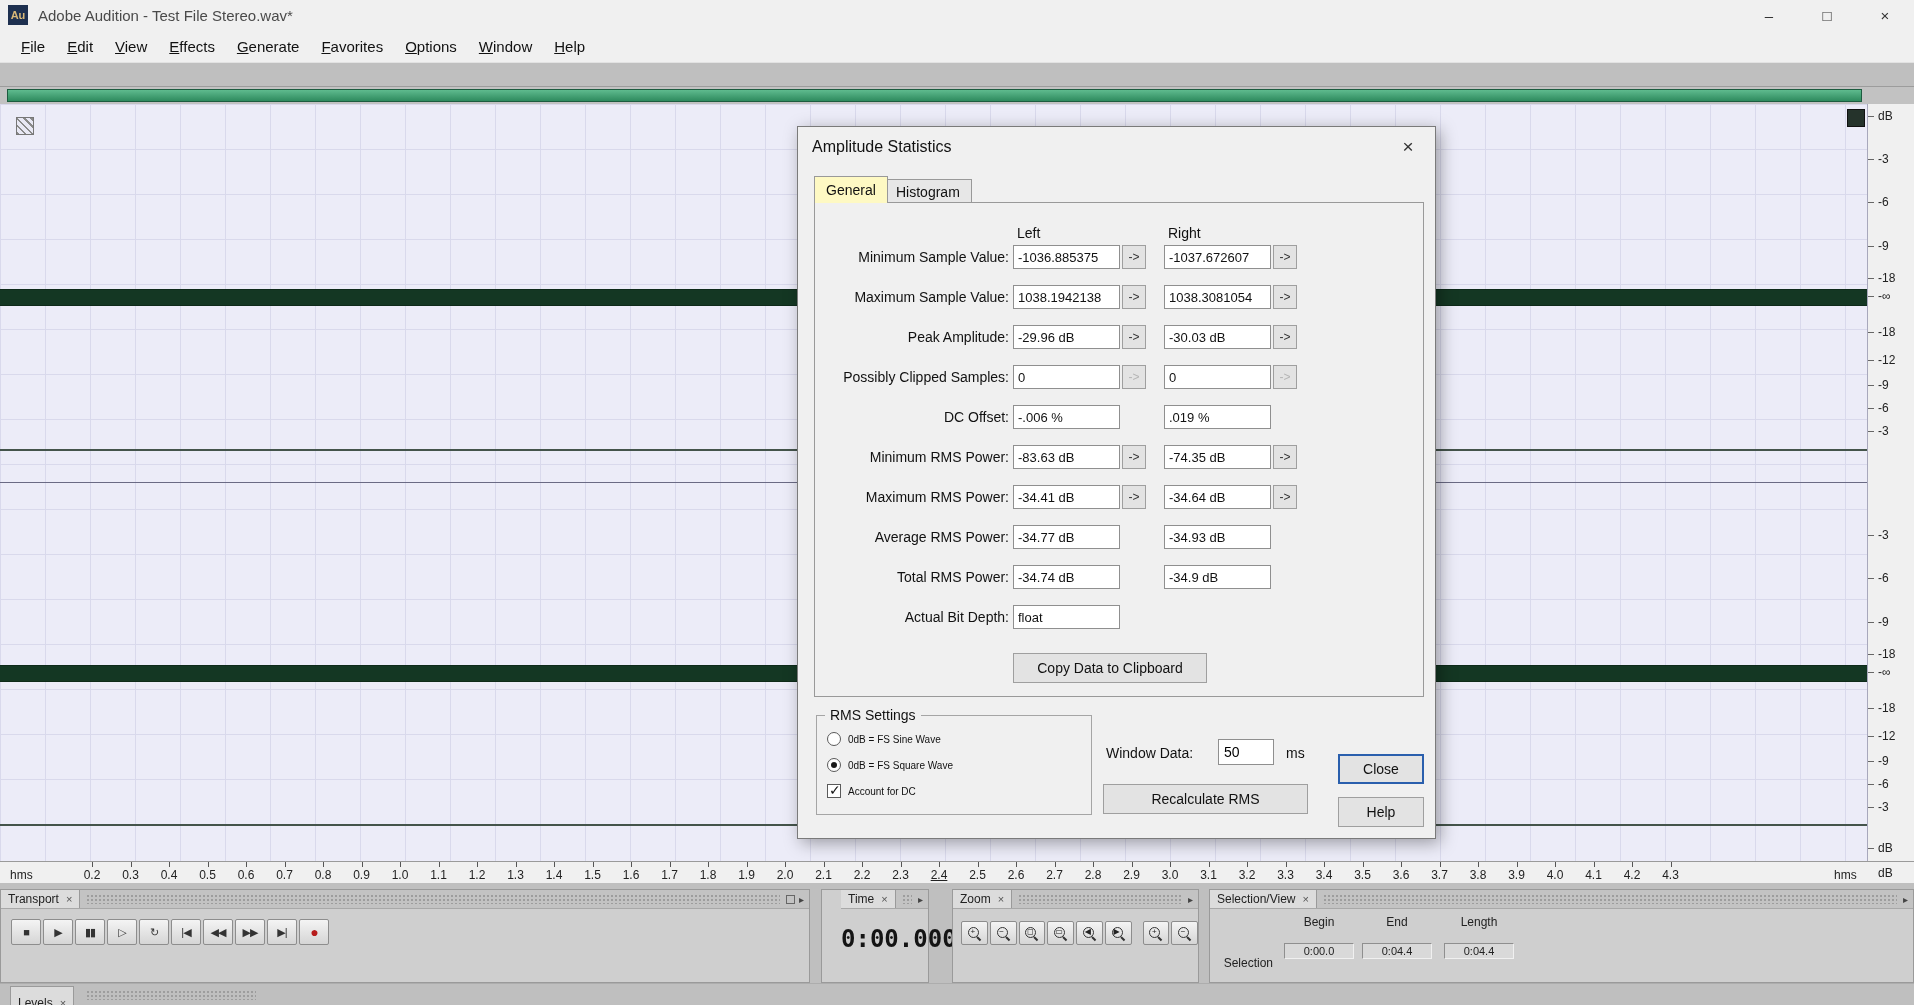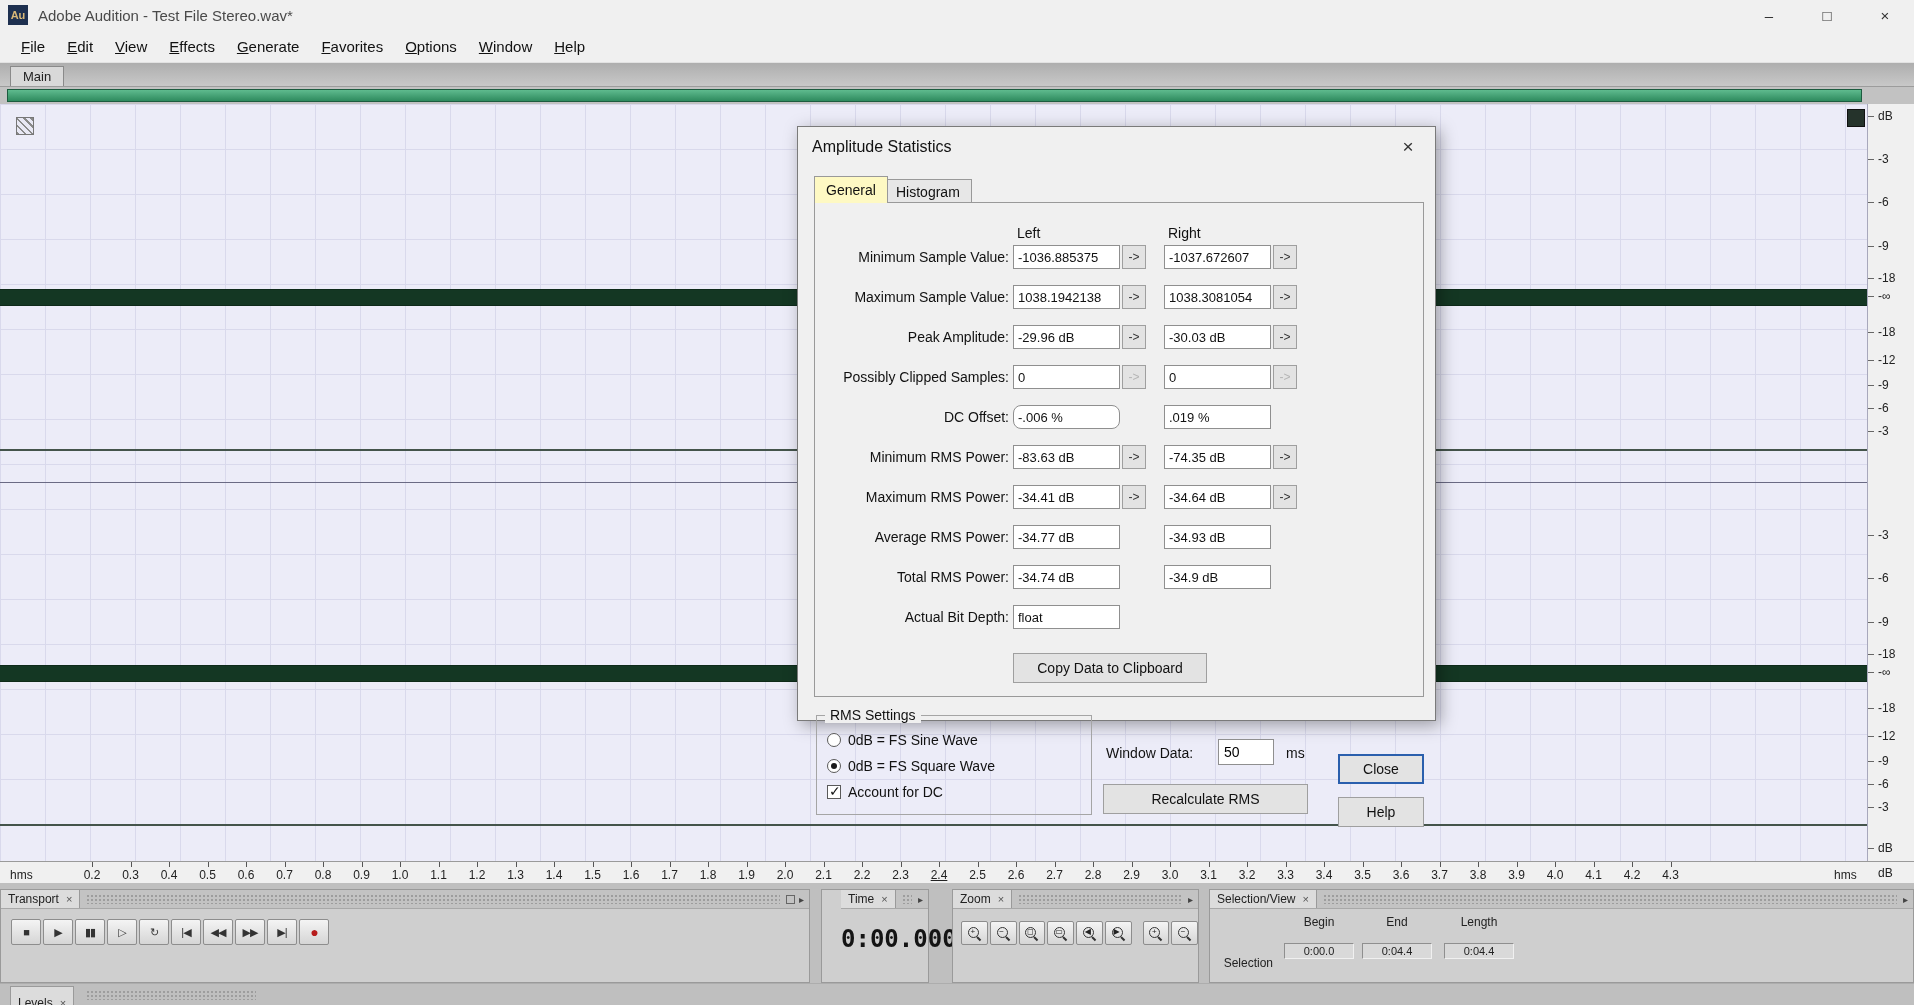--- a/index.html
+++ b/index.html
@@ -64,21 +64,21 @@
   #timeline { position:absolute; top:861px; left:0; width:1868px; height:22px; background:#f0f0f0;
               border-top:1px solid #9a9a9a; }
   .tl-label { position:absolute; top:6px; transform:translateX(-50%); font-size:12px; color:#222; }
   .tl-tick  { position:absolute; top:0; width:1px; height:5px; background:#555; }
   .tl-hms   { position:absolute; top:6px; font-size:12px; color:#222; }
   #ruler-corner { position:absolute; top:861px; left:1868px; width:46px; height:22px; background:#f0f0f0;
                   border-top:1px solid #9a9a9a; font-size:12px; color:#222;
                   display:flex; align-items:center; padding-left:10px; }
 
   
-  #dialog { position:absolute; left:797px; top:126px; width:639px; height:595px; background:#f0f0f0;
+  #dialog { position:absolute; left:797px; top:126px; width:639px; height:713px; background:#f0f0f0;
             border:1px solid #7a7a7a; box-shadow:4px 4px 16px rgba(0,0,0,.35); }
   #dialog-title-text { position:absolute; left:14px; top:11px; font-size:16px; color:#111; }
   #dialog-close { position:absolute; right:12px; top:6px; width:30px; height:28px; text-align:center;
                   line-height:28px; font-size:19px; color:#333; }
   .dlg-tab { position:absolute; font-size:14px; color:#111; display:flex; align-items:center;
              padding:0 11px; background:#fef9c3; border:1px solid #999; border-bottom:none; }
   #tab-general   { left:16px; top:49px; height:27px; z-index:3; }
   #tab-histogram { left:86px; top:52px; height:24px; background:#e7e7e7; z-index:1; }
   #tab-panel { position:absolute; left:16px; top:75px; width:610px; height:495px;
                border:1px solid #999; background:#f0f0f0; z-index:2; }
@@ -93,21 +93,21 @@
                 font-size:12px; color:#333; text-align:center; line-height:22px; }
   .stat-arrow.disabled { color:#b5b5b5; }
   .dlg-btn { background:#e3e3e3; border:1px solid #9f9f9f; font-size:14px; color:#111;
              font-family:"Liberation Sans", sans-serif; }
   #copy-btn   { position:absolute; left:198px; top:450px; width:194px; height:30px; }
   #rms-group  { position:absolute; left:18px; top:588px; width:276px; height:100px;
                 border:1px solid #a5a5a5; }
   #rms-legend { position:absolute; left:8px; top:-9px; background:#f0f0f0; padding:0 5px;
                 font-size:14px; color:#111; }
   .opt-row { position:absolute; left:10px; display:flex; align-items:center; gap:7px;
-             font-size:14px; color:#111; }
+             font-size:10px; color:#111; }
   .radio { width:14px; height:14px; border:1px solid #5a5a5a; border-radius:50%; background:#fff;
            position:relative; flex:0 0 auto; }
   .radio.checked::after { content:""; position:absolute; left:3px; top:3px; width:6px; height:6px;
                           border-radius:50%; background:#1a1a1a; }
   .checkbox { width:14px; height:14px; border:1px solid #5a5a5a; background:#fff; position:relative;
               flex:0 0 auto; }
   .checkbox.checked::after { content:"✓"; position:absolute; left:1px; top:-3px; font-size:14px; color:#111; }
   #ww-label { position:absolute; left:308px; top:618px; font-size:14px; color:#111; }
   #ww-input { position:absolute; left:420px; top:612px; width:56px; height:26px; border:1px solid #8f8f8f;
               background:#fff; font-size:14px; padding-left:5px; font-family:"Liberation Sans",sans-serif; }
@@ -191,23 +191,20 @@
       <span class="menu-item">Edit</span>
       <span class="menu-item">View</span>
       <span class="menu-item">Effects</span>
       <span class="menu-item">Generate</span>
       <span class="menu-item">Favorites</span>
       <span class="menu-item">Options</span>
       <span class="menu-item">Window</span>
       <span class="menu-item">Help</span>
     </div>
 
-  <div id="doc-tabstrip">
-    <div id="main-tab">Main</div>
-  </div>
 
   <div id="overview-strip">
     <div id="overview-bar"></div>
   </div>
 
   <div id="waveform">
     <div class="wave-band" id="band-left"></div>
     <div class="wave-band" id="band-right"></div>
     <div class="channel-divider"></div>
     <div class="thin-line" id="thin1"></div>
@@ -356,21 +353,21 @@
           <div class="stat-field" style="top: 122px; left: 198px;">-29.96 dB</div>
           <div class="stat-field" style="top: 122px; left: 349px;">-30.03 dB</div>
           <div class="stat-arrow" style="top: 122px; left: 307px;">-&gt;</div>
           <div class="stat-arrow" style="top: 122px; left: 458px;">-&gt;</div>
           <div class="stat-label" style="top: 166px;">Possibly Clipped Samples:</div>
           <div class="stat-field" style="top: 162px; left: 198px;">0</div>
           <div class="stat-field" style="top: 162px; left: 349px;">0</div>
           <div class="stat-arrow disabled" style="top: 162px; left: 307px;">-&gt;</div>
           <div class="stat-arrow disabled" style="top: 162px; left: 458px;">-&gt;</div>
           <div class="stat-label" style="top: 206px;">DC Offset:</div>
-          <div class="stat-field" style="top: 202px; left: 198px; border-radius: 8px;">-.006 %</div>
+          <div class="stat-field" style="top: 202px; left: 198px;">-.006 %</div>
           <div class="stat-field" style="top: 202px; left: 349px;">.019 %</div>
           <div class="stat-label" style="top: 246px;">Minimum RMS Power:</div>
           <div class="stat-field" style="top: 242px; left: 198px;">-83.63 dB</div>
           <div class="stat-field" style="top: 242px; left: 349px;">-74.35 dB</div>
           <div class="stat-arrow" style="top: 242px; left: 307px;">-&gt;</div>
           <div class="stat-arrow" style="top: 242px; left: 458px;">-&gt;</div>
           <div class="stat-label" style="top: 286px;">Maximum RMS Power:</div>
           <div class="stat-field" style="top: 282px; left: 198px;">-34.41 dB</div>
           <div class="stat-field" style="top: 282px; left: 349px;">-34.64 dB</div>
           <div class="stat-arrow" style="top: 282px; left: 307px;">-&gt;</div>

